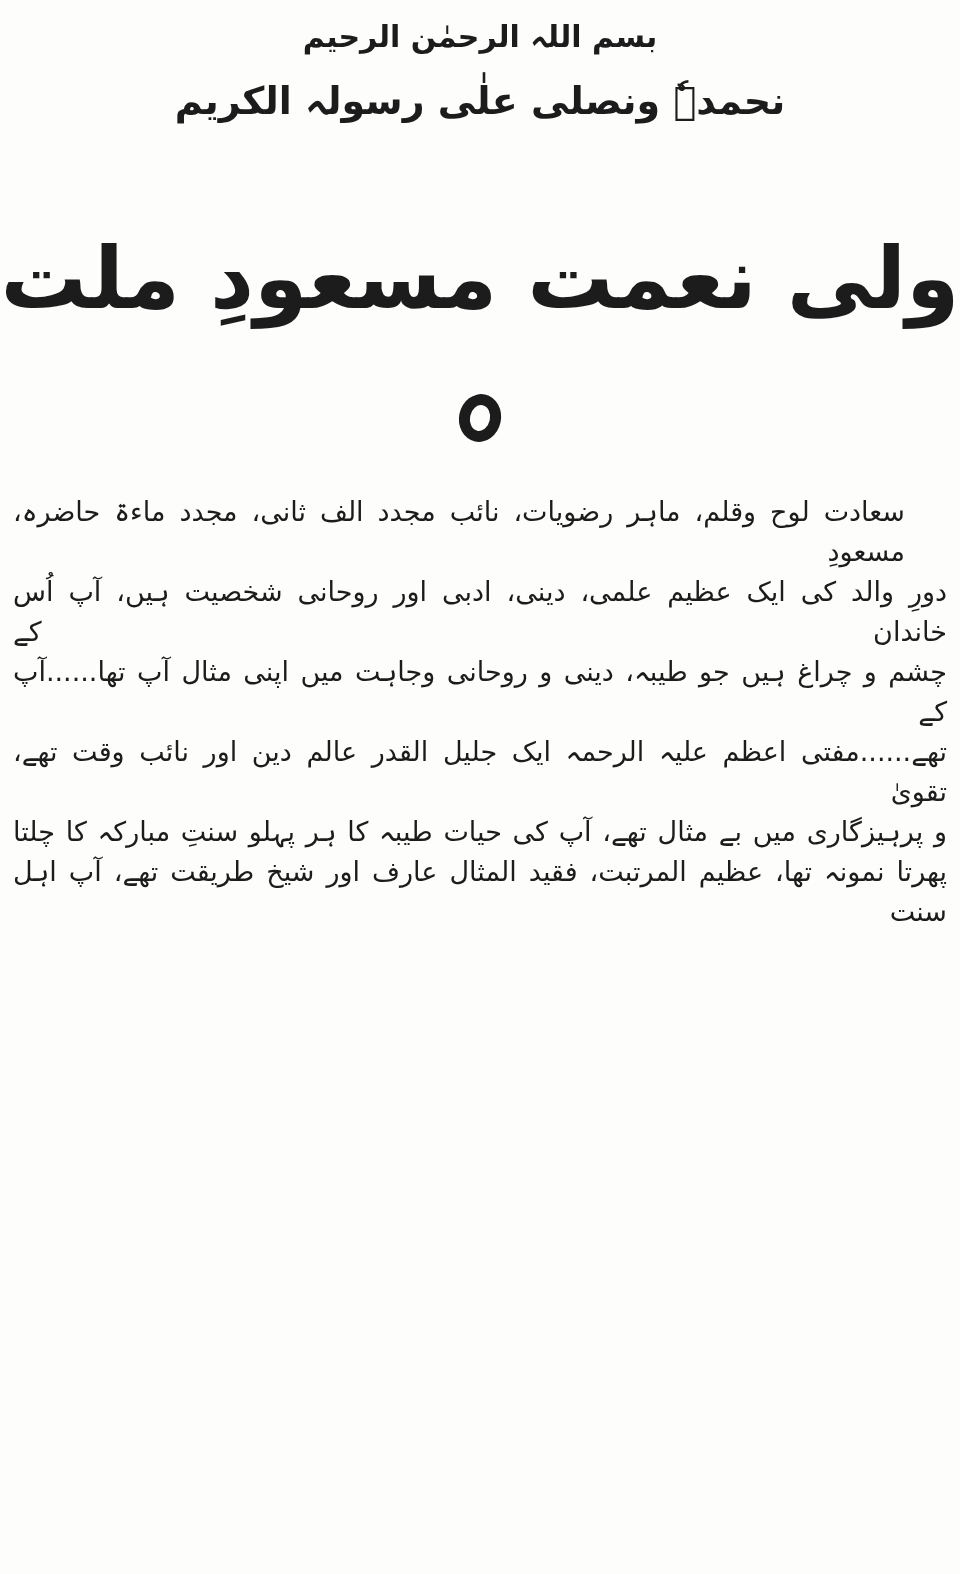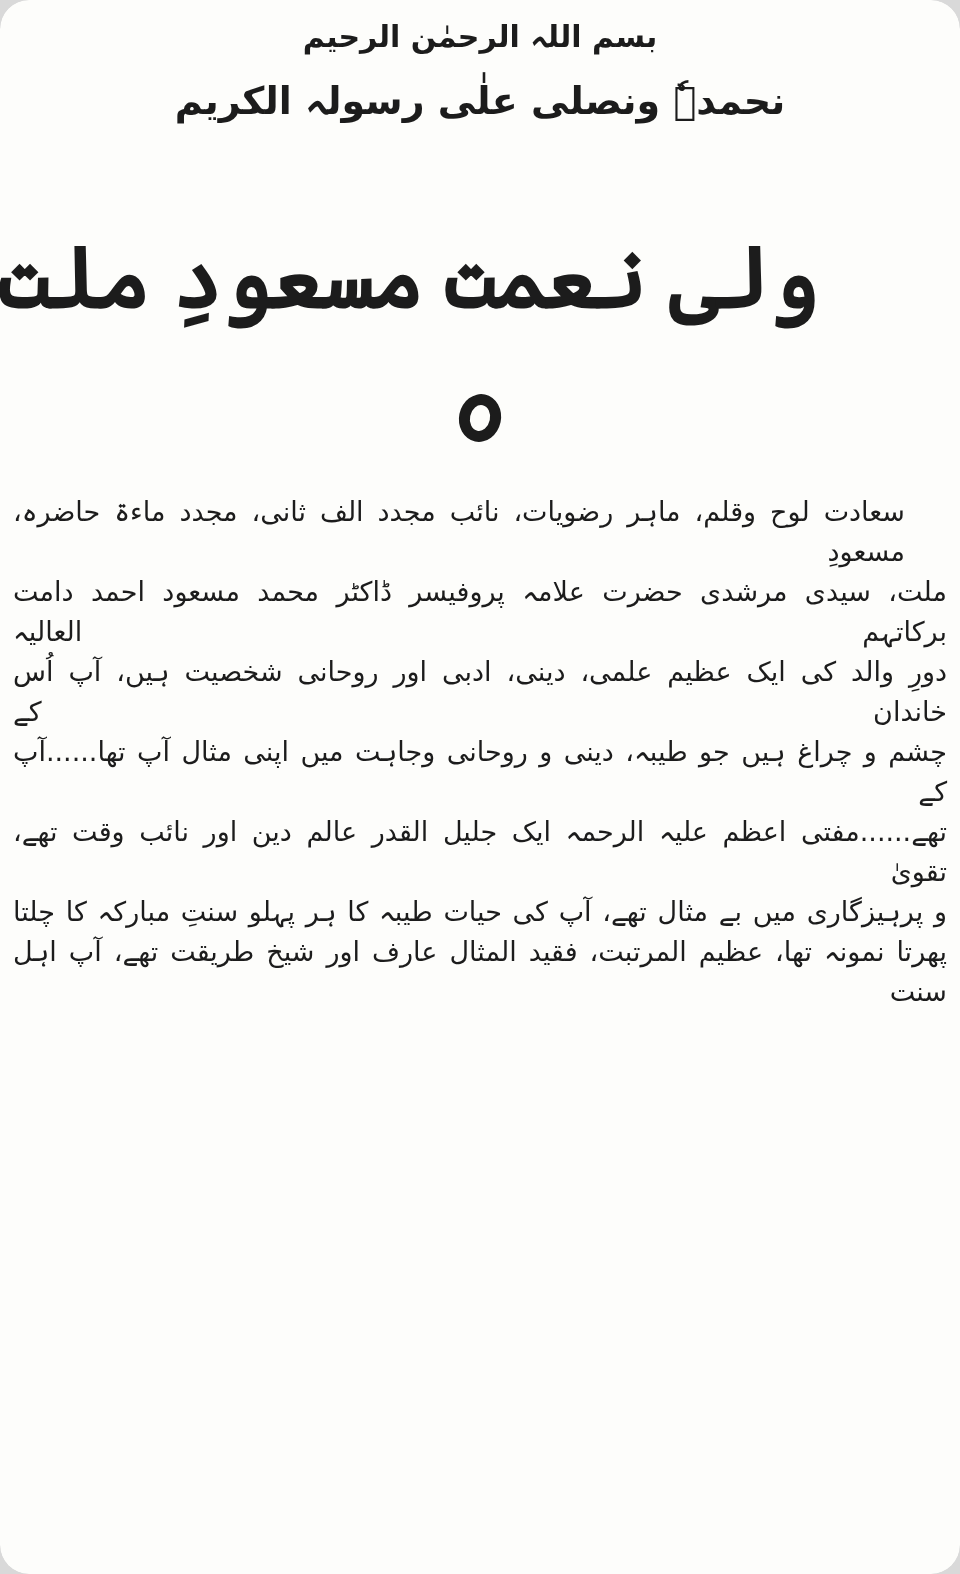--- a/index.html
+++ b/index.html
@@ -1,15 +1,15 @@
 <!DOCTYPE html>
 <html lang="ur" dir="rtl" style="--ink: #1c1c1c; --paper: #fdfdfb;"><head>
 <meta charset="utf-8">
 <style>
-  * { margin: 0; padding: 0; box-sizing: border-box; border-radius: 29px; }
+  * { margin: 0; padding: 0; box-sizing: border-box; }
   html, body { background: #d9d9d9; }
   .page {
     width: 960px;
     height: 1574px;
     margin: 0 auto;
     background: var(--paper, #fdfdfb);
     color: var(--ink, #1c1c1c);
     font-family: "DejaVu Sans", sans-serif;
     direction: rtl;
     position: relative;
@@ -24,28 +24,27 @@
     font-weight: bold;
     line-height: 1.5;
   }
   .tahmid {
     font-size: 38px;
     font-weight: bold;
     margin-top: 16px;
     line-height: 1.4;
   }
   .title {
-    text-align: left;
+    text-align: center;
     margin-top: 92px;
     font-size: 86px;
     font-weight: bold;
     line-height: 1.35;
     white-space: nowrap;
     letter-spacing: -1px;
-    font-family: Liberation Serif, serif;
   }
   .ornament-wrap {
     display: flex;
     justify-content: center;
     margin-top: 58px;
   }
   .ornament {
     width: 42px;
     height: 48px;
     border: 11px solid var(--ink, #1c1c1c);
@@ -78,21 +77,20 @@
   </div>
 
   <div class="title">ولی نعمت مسعودِ ملت</div>
 
   <div class="ornament-wrap">
     <div class="ornament"></div>
   </div>
 
   <div class="body-text">
       <div class="body-line">سعادت لوح وقلم، ماہر رضویات، نائب مجدد الف ثانی، مجدد ماءۃ حاضرہ، مسعودِ</div>
-      <div class="body-line">ملت، سیدی مرشدی حضرت علامہ پروفیسر ڈاکٹر محمد مسعود احمد دامت برکاتہم العالیہ</div>
       <div class="body-line">دورِ والد کی ایک عظیم علمی، دینی، ادبی اور روحانی شخصیت ہیں، آپ اُس خاندان کے</div>
       <div class="body-line">چشم و چراغ ہیں جو طیبہ، دینی و روحانی وجاہت میں اپنی مثال آپ تھا......آپ کے</div>
       <div class="body-line">تھے......مفتی اعظم علیہ الرحمہ ایک جلیل القدر عالم دین اور نائب وقت تھے، تقویٰ</div>
       <div class="body-line">و پرہیزگاری میں بے مثال تھے، آپ کی حیات طیبہ کا ہر پہلو سنتِ مبارکہ کا چلتا</div>
       <div class="body-line">پھرتا نمونہ تھا، عظیم المرتبت، فقید المثال عارف اور شیخ طریقت تھے، آپ اہل سنت</div>
     </div>
 
 </div>
 
 </body></html>

